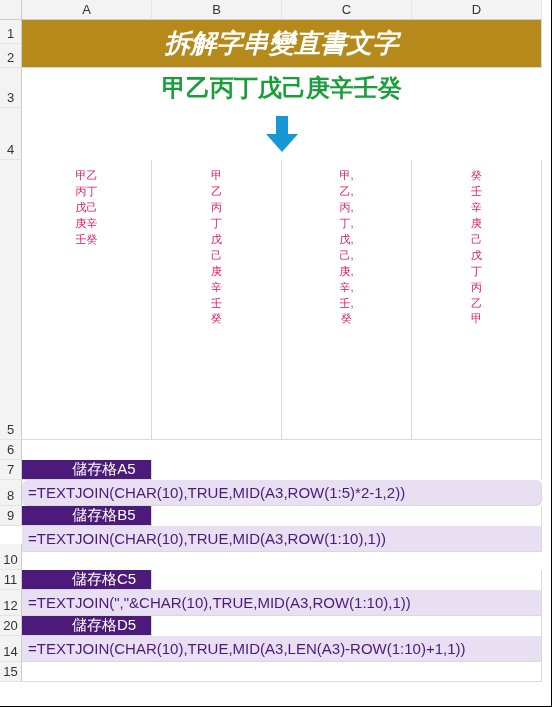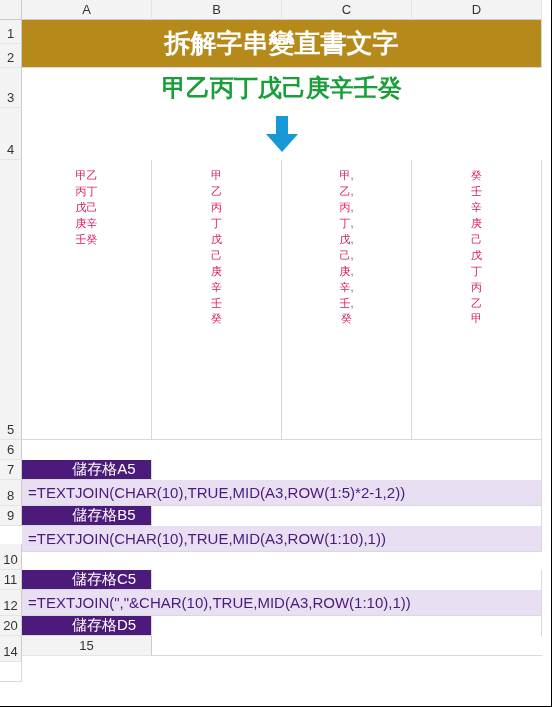--- a/index.html
+++ b/index.html
@@ -3,21 +3,21 @@
 <meta charset="utf-8">
 <style>
   * { box-sizing: border-box; }
   body { margin: 0; font-family: "Microsoft JhengHei", "PingFang TC", Arial, sans-serif; background: #fff; }
   .sheet { width: 552px; height: 707px; background: #fff; position: relative; border-right: 1px solid #000; border-bottom: 1px solid #000;}
   .grid { display: grid; grid-template-columns: 22px 130px 130px 130px 130px; }
   .col-header { background: #f3f3f3; border-bottom: 1px solid #ccc; border-right: 1px solid #e4e4e4; text-align: center; font-size: 13px; color: #333; height: 20px; line-height: 20px; }
   .row-header { background: #f3f3f3; border-right: 1px solid #ccc; border-bottom: 1px solid #e4e4e4; text-align: center; font-size: 13px; color: #333; display: flex; align-items: flex-end; justify-content: center; padding-bottom: 2px;}
   .corner { background: #f3f3f3; border-right: 1px solid #ccc; border-bottom: 1px solid #ccc; }
   .cell { border-right: 1px solid #d9d9d9; border-bottom: 1px solid #d9d9d9; }
-  .title { background: #b58a1a; color: #fff; font-size: 26px; font-weight: bold; text-align: center; display: flex; align-items: center; justify-content: center; }
+  .title { background: #b58a1a; color: #fff; font-size: 26px; font-weight: bold; text-align: center; display: flex; align-items: center; justify-content: center; font-style: italic; }
   .source { color: #1a9e3a; font-size: 24px; font-weight: bold; text-align: center; display: flex; align-items: center; justify-content: center; border-bottom:none; border-right:none; }
   .arrow-cell { display: flex; align-items: center; justify-content: center; border-bottom:none; border-right:none;}
   .arrow-cell svg { width: 40px; height: 40px; }
   .vcol { color: #d91660; font-size: 11px; text-align: center; display: flex; align-items: flex-start; justify-content: center; padding-top: 8px; white-space: pre; line-height: 1.45;}
   .label-badge { background: #4b1a7a; color: #fff; font-size: 15px; display: flex; align-items: center; justify-content: center; padding-left: 35px; }
   .formula { background: #e8dff2; color: #4b1a7a; font-size: 15px; display: flex; align-items: center; padding-left: 6px; }
   .thin { height: 20px; }
   .empty-row { height: 20px; }
   .no-right { border-right: none; }
   .no-bottom { border-bottom: none; }
@@ -91,21 +91,21 @@
     <div class="cell no-right no-bottom empty-row"></div>
     <div class="cell no-bottom empty-row"></div>
 
     <div class="row-header thin">7</div>
     <div class="cell label-badge thin">儲存格A5</div>
     <div class="cell no-right no-bottom thin"></div>
     <div class="cell no-right no-bottom thin"></div>
     <div class="cell no-bottom thin"></div>
 
     <div class="row-header" style="height:26px;">8</div>
-    <div class="cell formula" style="grid-column: span 4;height:26px;">=TEXTJOIN(CHAR(10),TRUE,MID(A3,ROW(1:5)*2-1,2))</div>
+    <div class="cell formula" style="grid-column: span 4;height:26px;border-radius:6px;">=TEXTJOIN(CHAR(10),TRUE,MID(A3,ROW(1:5)*2-1,2))</div>
 
     <div class="row-header thin">9</div>
     <div class="cell label-badge thin">儲存格B5</div>
     <div class="cell no-right no-bottom thin"></div>
     <div class="cell no-right no-bottom thin"></div>
     <div class="cell no-bottom thin"></div>
 
     <div class="row-header" style="height:26px;margin-top:18px;">10</div>
     <div class="cell formula" style="grid-column: span 4;height:26px;">=TEXTJOIN(CHAR(10),TRUE,MID(A3,ROW(1:10),1))</div>
 
@@ -118,20 +118,21 @@
     <div class="row-header" style="height:26px;">12</div>
     <div class="cell formula" style="grid-column: span 4;height:26px;">=TEXTJOIN(","&amp;CHAR(10),TRUE,MID(A3,ROW(1:10),1))</div>
 
     <div class="row-header thin">20</div>
     <div class="cell label-badge thin">儲存格D5</div>
     <div class="cell no-right no-bottom thin"></div>
     <div class="cell no-right no-bottom thin"></div>
     <div class="cell no-bottom thin"></div>
 
     <div class="row-header" style="height:26px;">14</div>
+    <div class="cell formula" style="grid-column: span 4;height:26px;">=TEXTJOIN(CHAR(10),TRUE,MID(A3,LEN(A3)-ROW(1:10)+1,1))</div>
 
     <div class="row-header empty-row">15</div>
     <div class="cell no-right empty-row"></div>
     <div class="cell no-right empty-row"></div>
     <div class="cell no-right empty-row"></div>
     <div class="cell empty-row"></div>
   </div>
 </div>
 
 </body></html>

